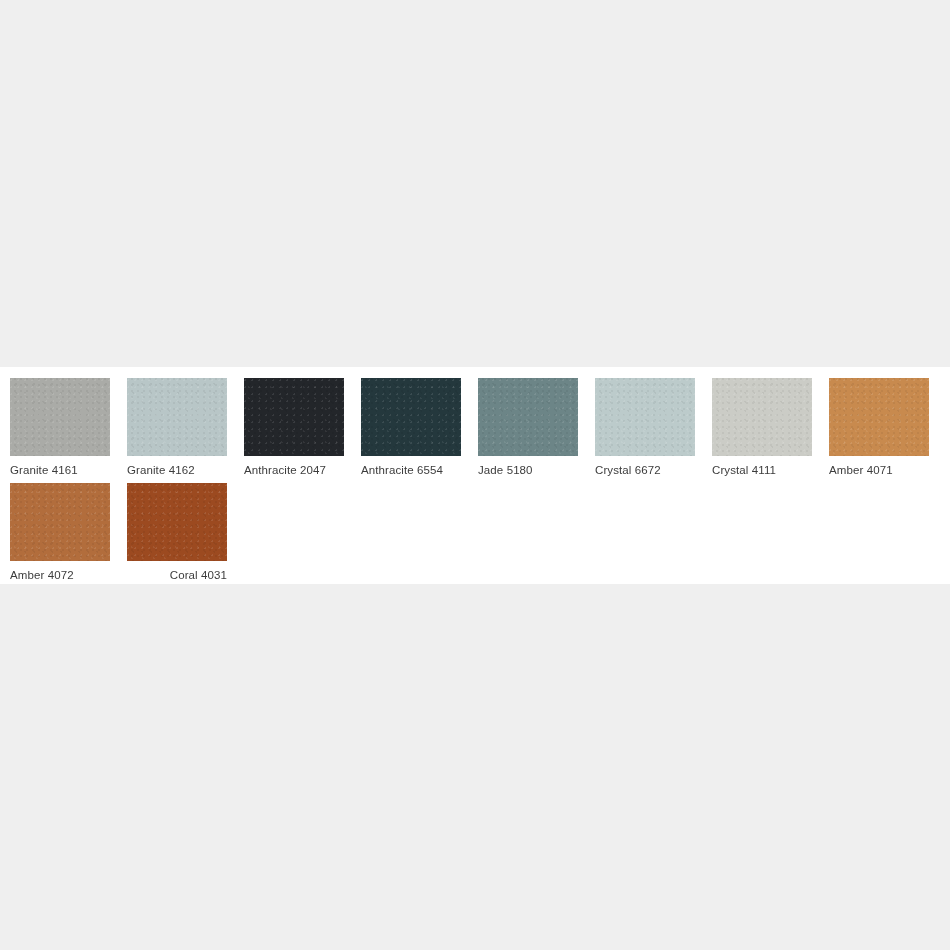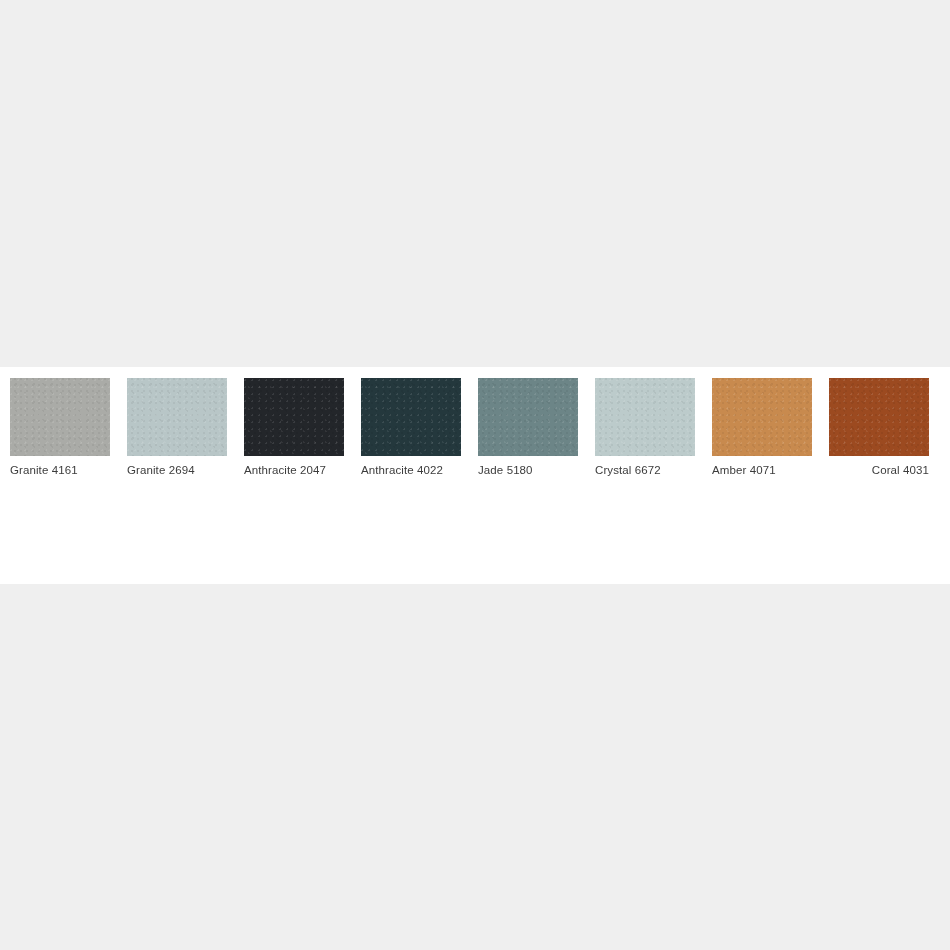--- a/index.html
+++ b/index.html
@@ -97,41 +97,49 @@
   <div class="gutter-top" style="background: rgb(239, 239, 239);"></div>
 
   <div class="swatch-band" style="background: rgb(255, 255, 255);">
     <div class="swatch-grid">
         <div class="swatch-cell">
           <span class="swatch-chip" style="background-color: rgb(170, 171, 167);"></span>
           <div class="swatch-label" style="color: rgb(60, 60, 60);">Granite 4161</div>
         </div>
         <div class="swatch-cell">
           <span class="swatch-chip" style="background-color: rgb(184, 198, 199);"></span>
-          <div class="swatch-label" style="color: rgb(60, 60, 60);">Granite 2694</div>
+          <div class="swatch-label" style="color: rgb(60, 60, 60);">Granite 4162</div>
         </div>
         <div class="swatch-cell">
           <span class="swatch-chip" style="background-color: rgb(35, 38, 42);"></span>
           <div class="swatch-label" style="color: rgb(60, 60, 60);">Anthracite 2047</div>
         </div>
         <div class="swatch-cell">
           <span class="swatch-chip" style="background-color: rgb(36, 56, 61);"></span>
-          <div class="swatch-label" style="color: rgb(60, 60, 60);">Anthracite 4022</div>
+          <div class="swatch-label" style="color: rgb(60, 60, 60);">Anthracite 6554</div>
         </div>
         <div class="swatch-cell">
           <span class="swatch-chip" style="background-color: rgb(108, 133, 135);"></span>
           <div class="swatch-label" style="color: rgb(60, 60, 60);">Jade 5180</div>
         </div>
         <div class="swatch-cell">
           <span class="swatch-chip" style="background-color: rgb(188, 203, 203);"></span>
           <div class="swatch-label" style="color: rgb(60, 60, 60);">Crystal 6672</div>
         </div>
         <div class="swatch-cell">
+          <span class="swatch-chip" style="background-color: rgb(203, 204, 198);"></span>
+          <div class="swatch-label" style="color: rgb(60, 60, 60);">Crystal 4111</div>
+        </div>
+        <div class="swatch-cell">
           <span class="swatch-chip" style="background-color: rgb(200, 138, 78);"></span>
           <div class="swatch-label" style="color: rgb(60, 60, 60);">Amber 4071</div>
+        </div>
+        <div class="swatch-cell">
+          <span class="swatch-chip" style="background-color: rgb(178, 109, 60);"></span>
+          <div class="swatch-label" style="color: rgb(60, 60, 60);">Amber 4072</div>
         </div>
         <div class="swatch-cell">
           <span class="swatch-chip" style="background-color: rgb(156, 74, 32);"></span>
           <div class="swatch-label" style="color: rgb(60, 60, 60); text-align: right;">Coral 4031</div>
         </div>
       </div>
   </div>
 
   <div class="gutter-bottom" style="background: rgb(239, 239, 239);"></div>
 

